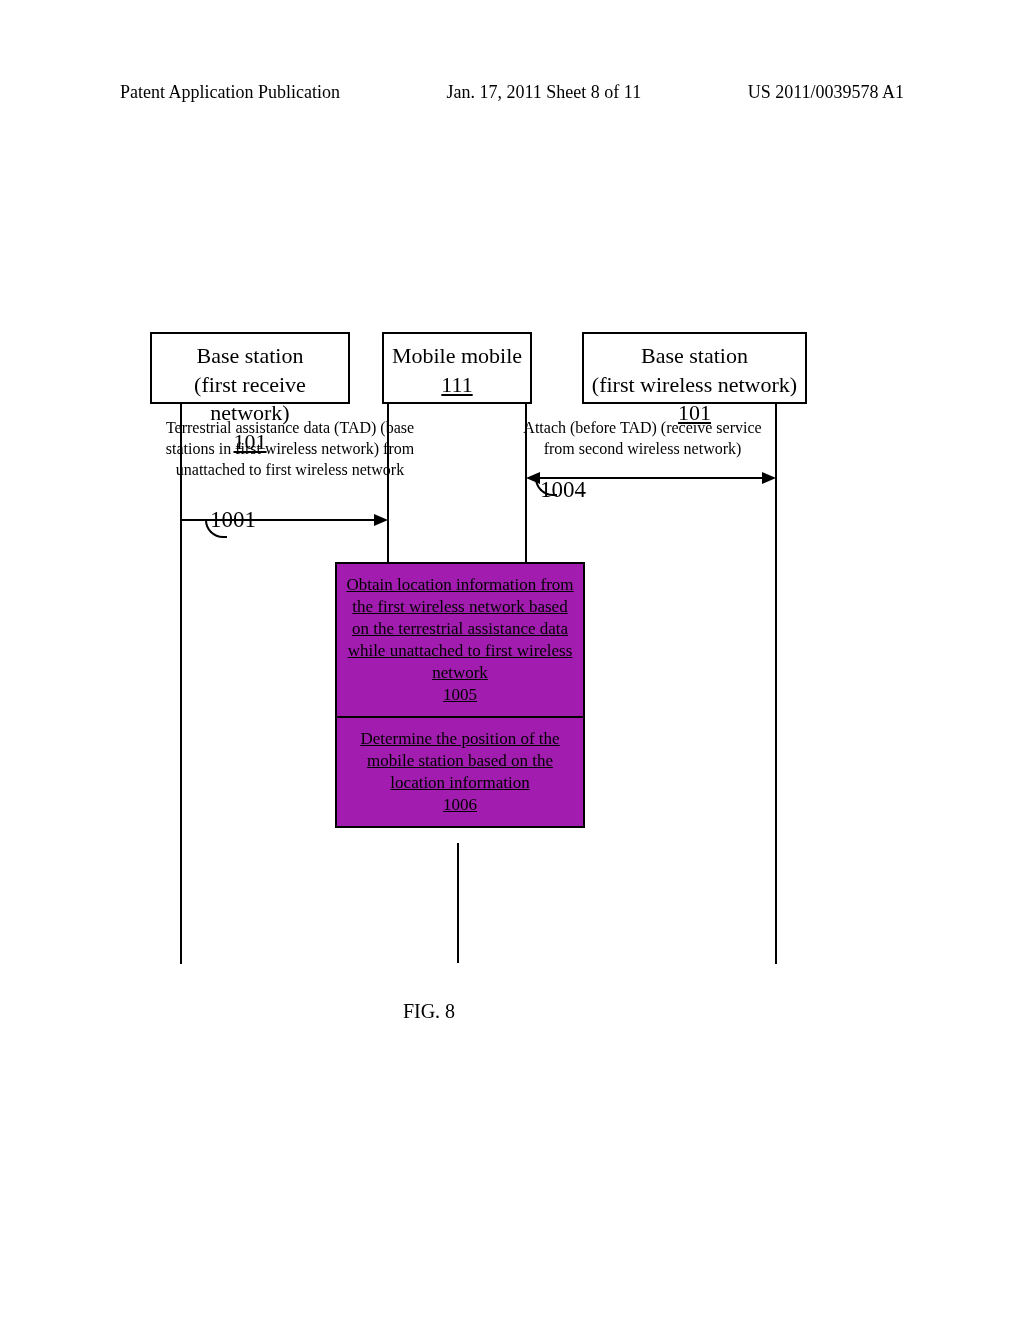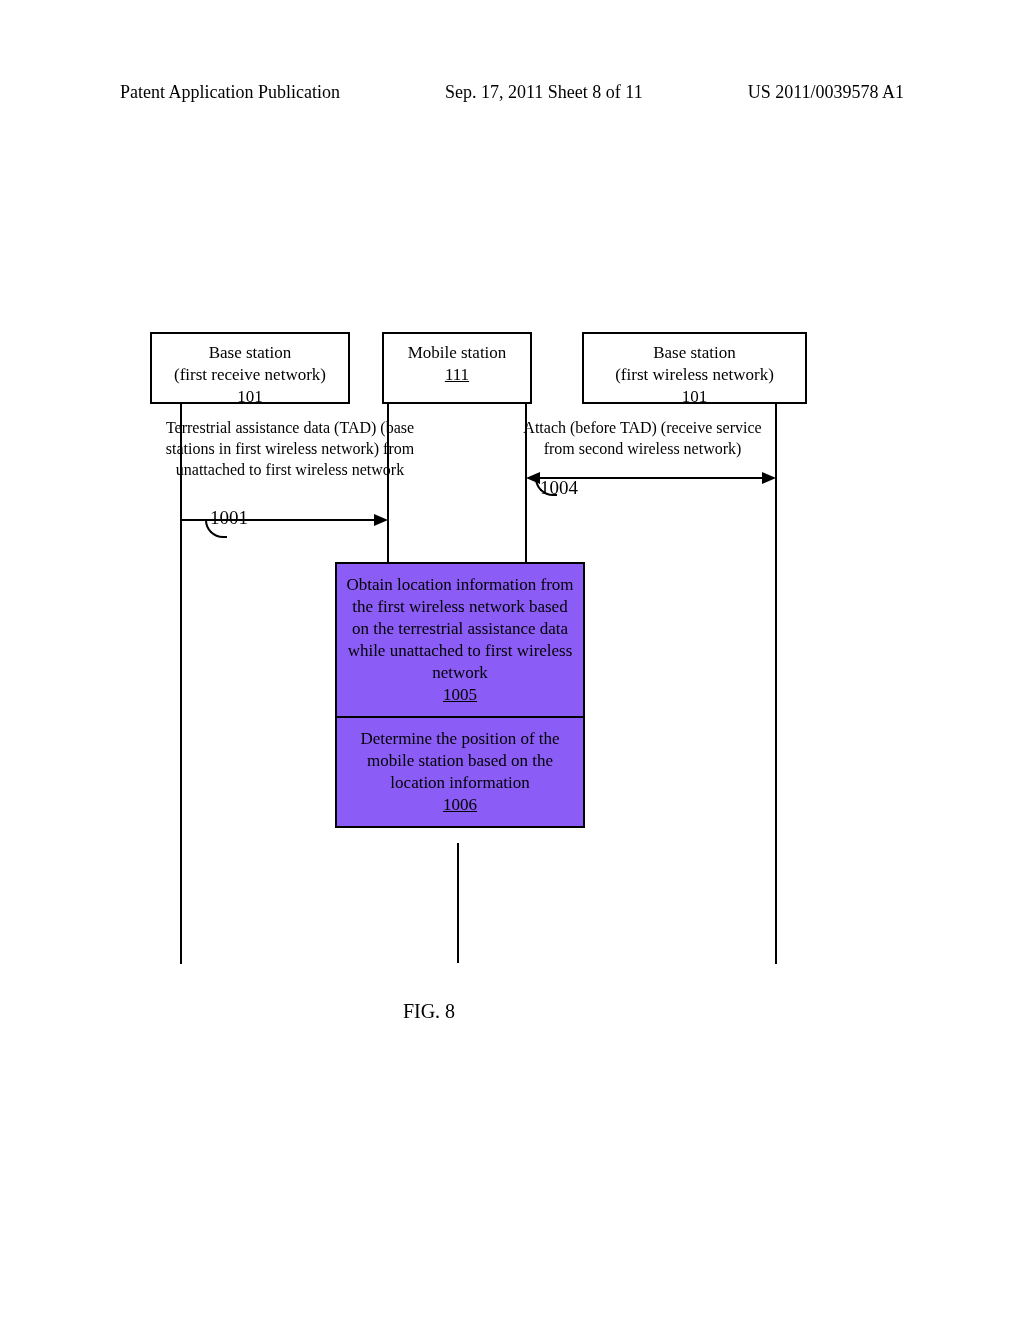--- a/index.html
+++ b/index.html
@@ -33,21 +33,21 @@
       top: 332px;
       left: 150px;
       width: 730px;
       height: 660px;
     }
     .box {
       position: absolute;
       border: 2px solid #000;
       background: #fff;
       text-align: center;
-      font-size: 17px;
+      font-size: 22px;
       padding: 8px 4px;
       line-height: 1.3;
     }
     .box .ref {
       text-decoration: underline;
     }
     .box-left {
       top: 0;
       left: 0;
       width: 200px;
@@ -153,21 +153,21 @@
     .arrow-attach-head-l {
       top: 140px;
       left: 376px;
     }
     .arrow-attach-head-r {
       top: 140px;
       left: 612px;
     }
     .callout {
       position: absolute;
-      font-size: 19px;
+      font-size: 23px;
     }
     .callout-1001 {
       top: 175px;
       left: 60px;
     }
     .callout-1004 {
       top: 145px;
       left: 390px;
     }
     .curve {
@@ -183,27 +183,28 @@
       top: 188px;
       left: 55px;
     }
     .curve-1004 {
       top: 146px;
       left: 385px;
     }
     .proc-box {
       position: absolute;
       border: 2px solid #000;
-      background: #8b5cf6;
+      background: #a21caf;
       text-align: center;
       font-size: 17px;
       padding: 10px 8px;
       line-height: 1.3;
       left: 185px;
       width: 250px;
+      text-decoration: underline;
     }
     .proc-box .ref {
       text-decoration: underline;
     }
     .proc-1005 {
       top: 230px;
     }
     .proc-1006 {
       top: 384px;
     }
@@ -214,34 +215,34 @@
       width: 858px;
       text-align: center;
       font-size: 20px;
     }
   </style>
 </head>
 <body>
 
 <div class="header">
   <span>Patent Application Publication</span>
-  <span>Sep. 17, 2011  Sheet 8 of 11</span>
+  <span>Jan. 17, 2011  Sheet 8 of 11</span>
   <span>US 2011/0039578 A1</span>
 </div>
 
 <div class="diagram">
 
   <div class="box box-left">
     <div>Base station</div>
     <div>(first receive network)</div>
     <div class="ref">101</div>
   </div>
 
   <div class="box box-mid">
-    <div>Mobile station</div>
+    <div>Mobile mobile</div>
     <div class="ref">111</div>
   </div>
 
   <div class="box box-right">
     <div>Base station</div>
     <div>(first wireless network)</div>
     <div class="ref">101</div>
   </div>
 
   <div class="lifeline life-left"></div>

